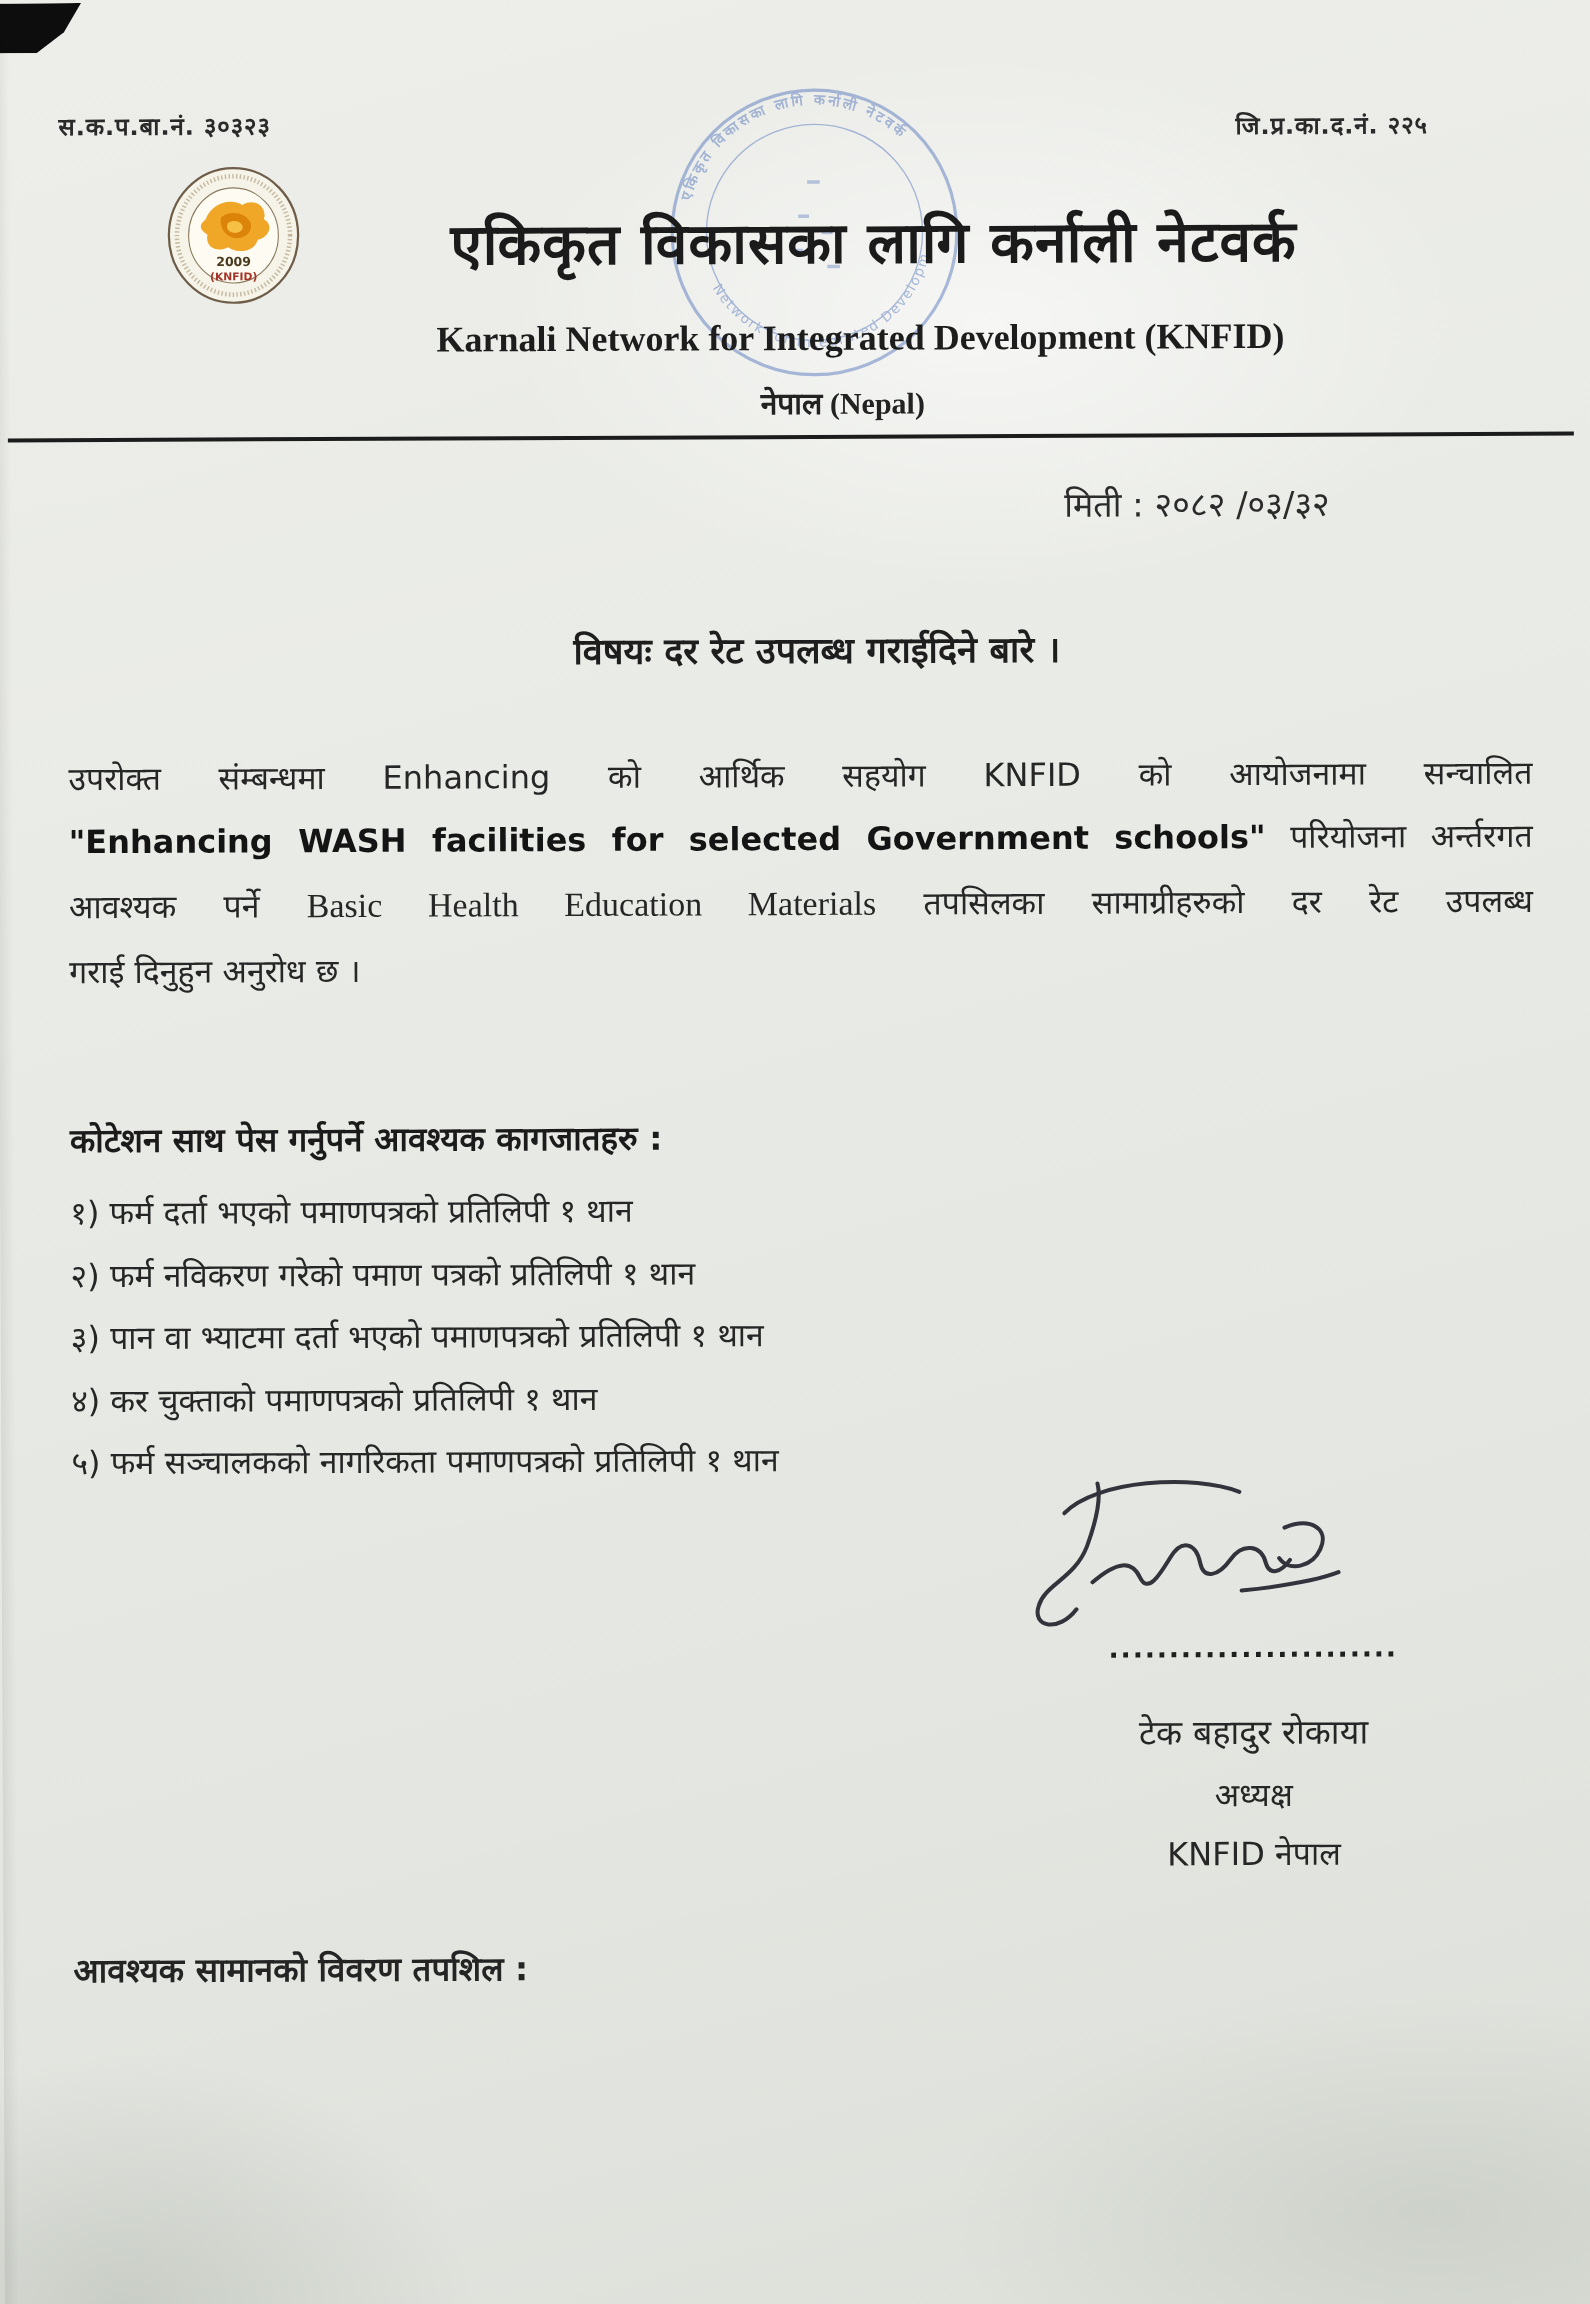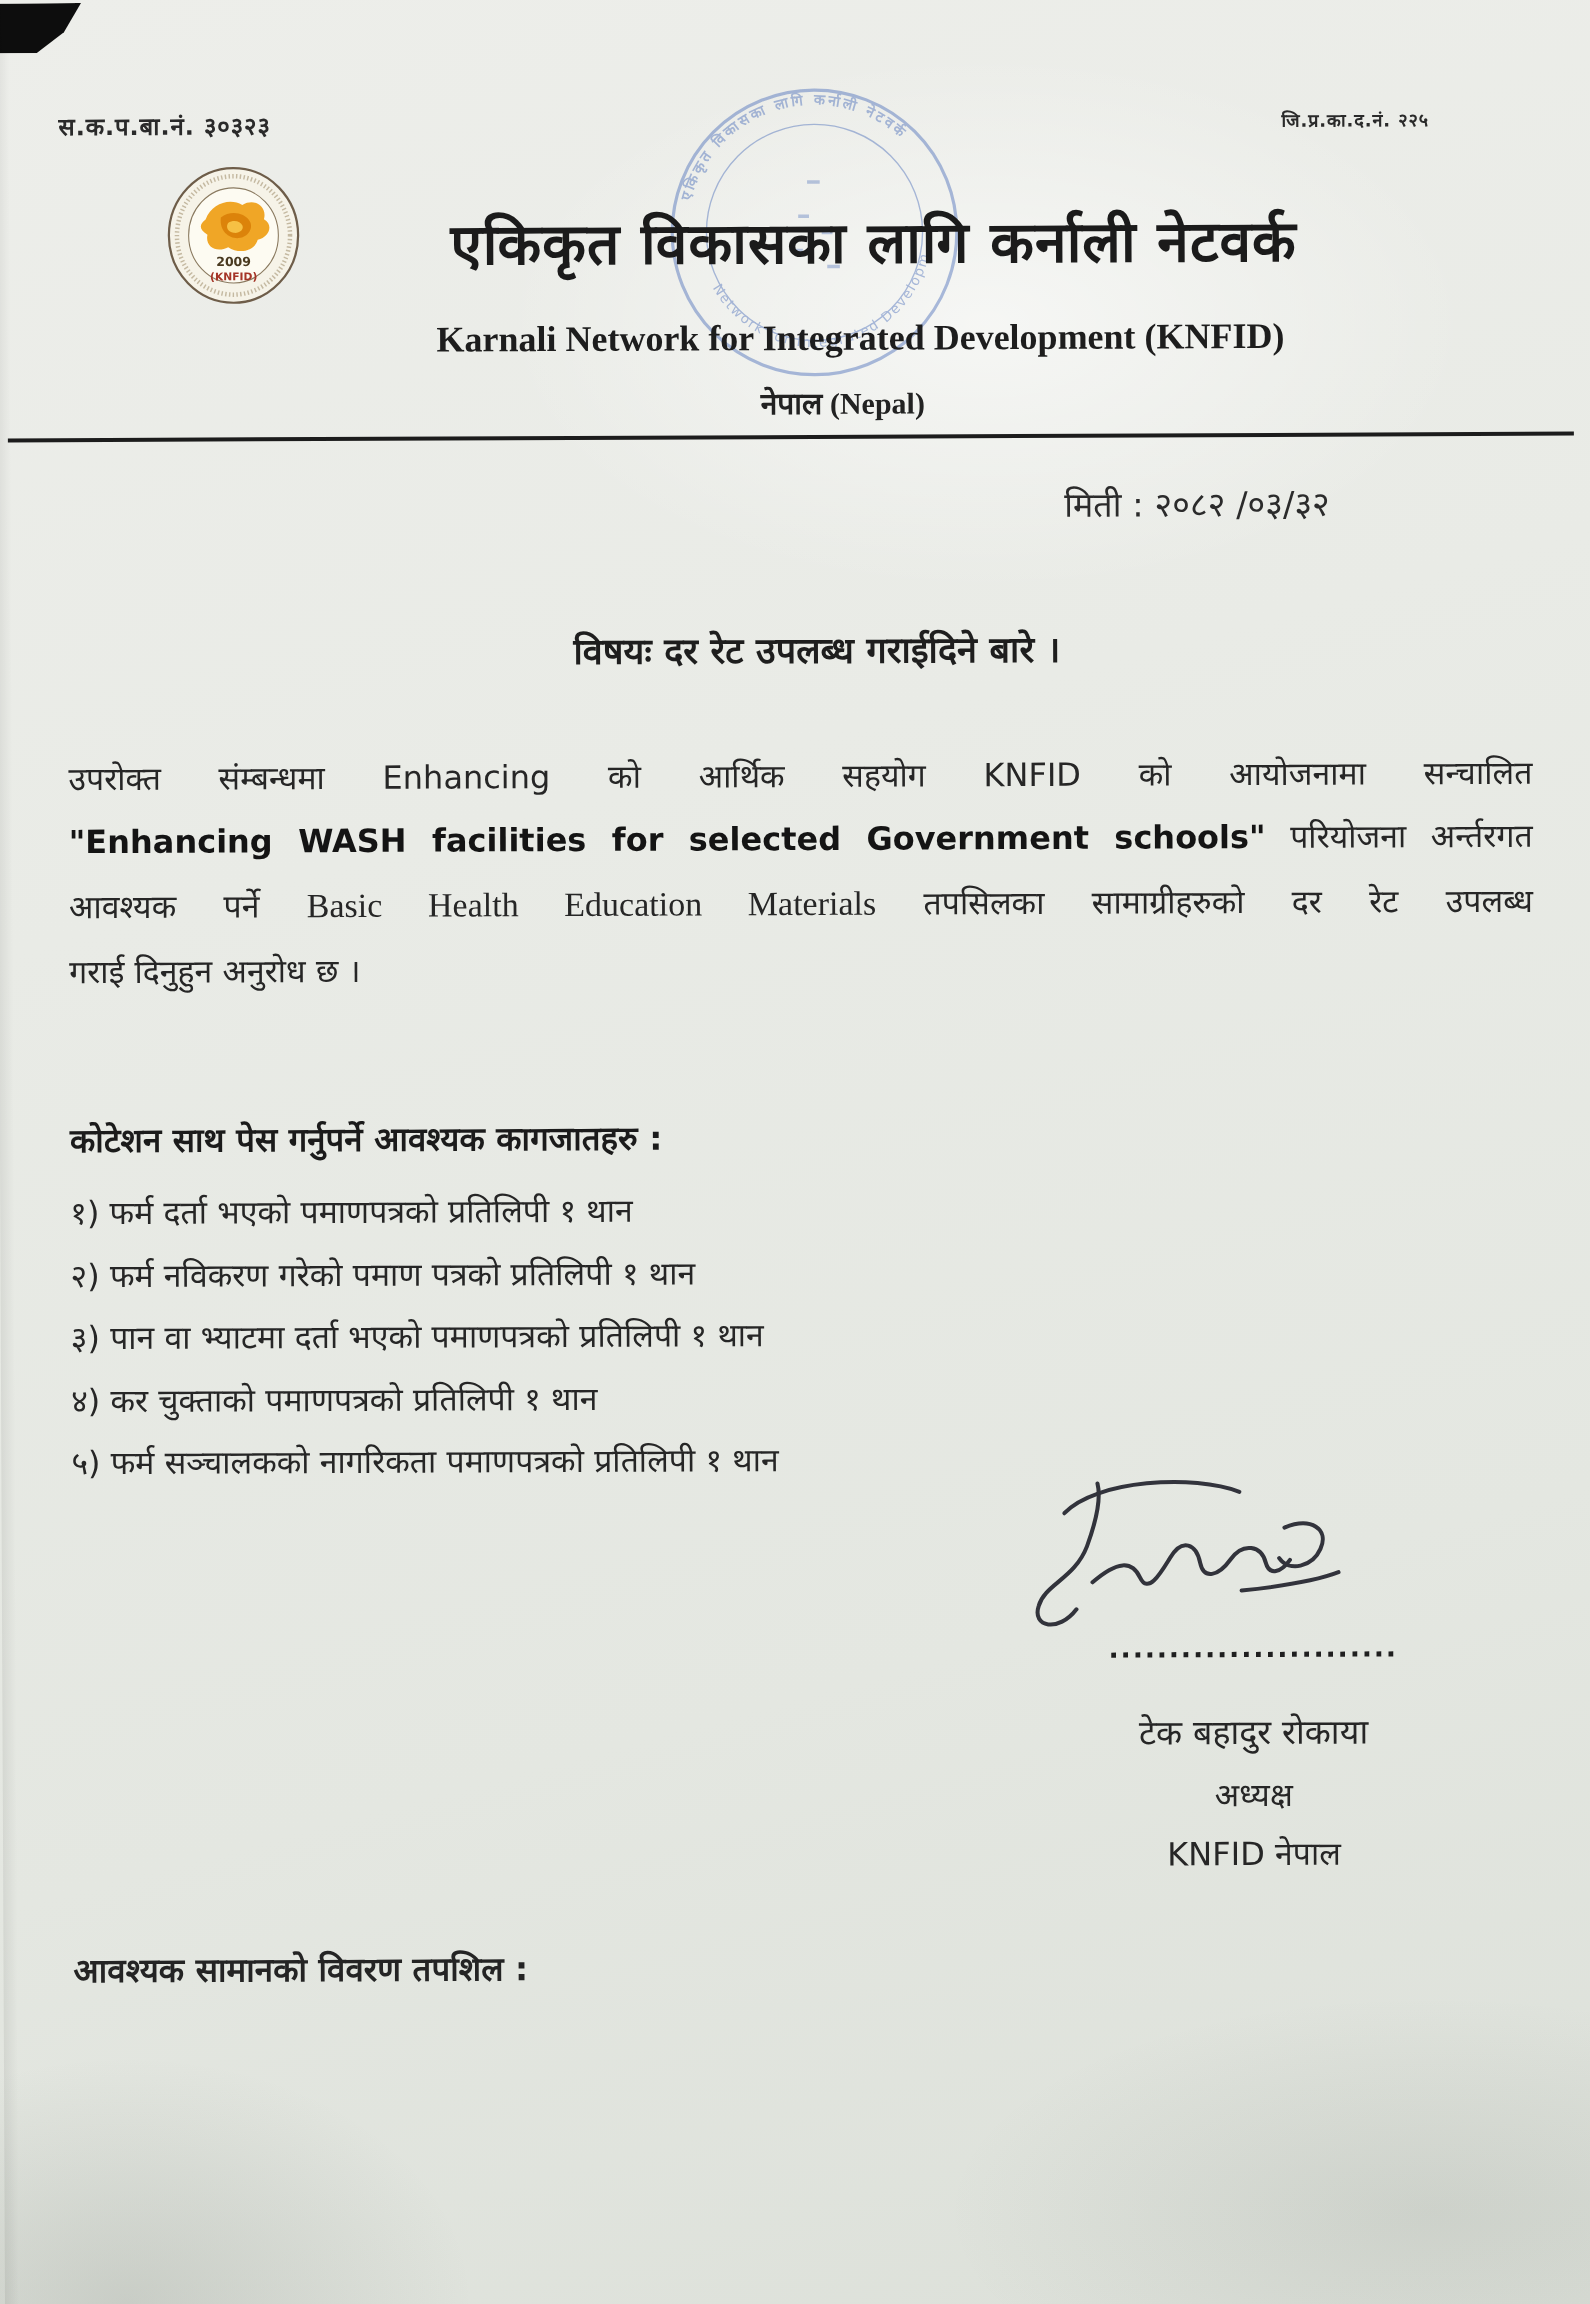--- a/index.html
+++ b/index.html
@@ -20,21 +20,21 @@
   }
   .content{position:absolute;inset:0;transform:rotate(-0.25deg);color:#232323;}
   .scan-corner{
     position:absolute;left:0;top:0;width:86px;height:50px;background:#0d0d0d;
     clip-path:polygon(0 0,100% 0,80% 58%,48% 100%,0 100%);
   }
   .edge-shade{position:absolute;left:0;top:0;bottom:0;width:14.4px;
     background:linear-gradient(90deg,rgba(0,0,0,0.07),rgba(0,0,0,0));}
   .reg{position:absolute;font-weight:700;letter-spacing:0.9px;color:#2a2a2a;}
   .reg-left{left:63px;top:106px;font-size:24px;}
-  .reg-right{left:1286px;top:110px;font-size:18px;}
+  .reg-right{left:1240px;top:110px;font-size:24px;}
   .stamp{position:absolute;left:660px;top:74px;width:317px;height:317px;}
   .logo{position:absolute;left:169px;top:163px;width:137px;height:140px;}
   .org-nepali{
     position:absolute;left:324px;top:202px;width:1107px;
     text-align:center;font-size:57px;font-weight:700;color:#1b1b1b;
     letter-spacing:0.9px;white-space:nowrap;
   }
   .org-english{
     position:absolute;left:306px;top:317px;width:1116px;
     text-align:center;font-size:36px;font-weight:700;

